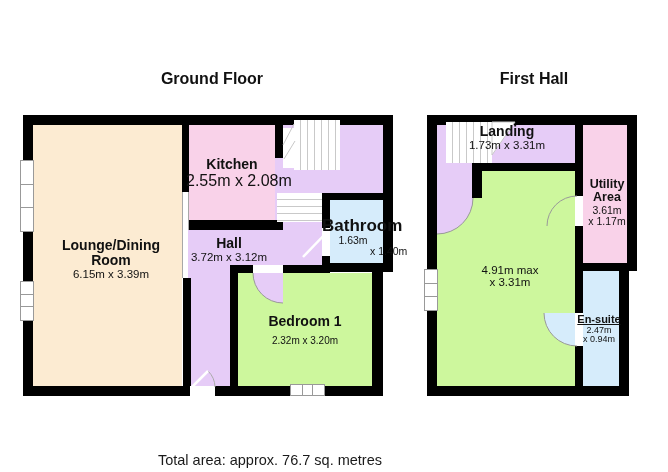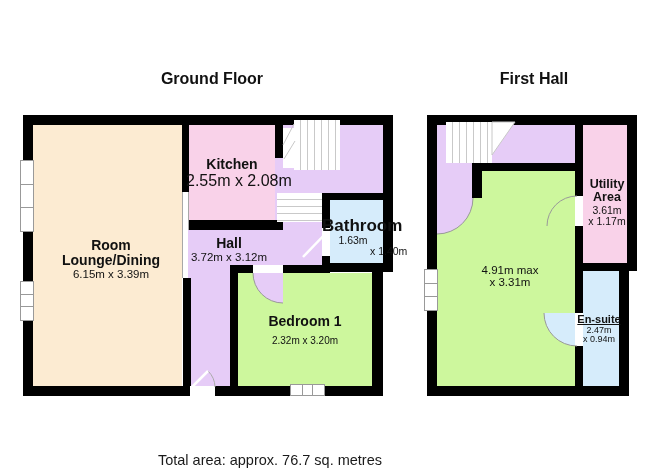--- a/index.html
+++ b/index.html
@@ -106,22 +106,22 @@
     <path d="M 329 230 L 303 257" stroke="#fff" stroke-width="2.5"></path>
     <path d="M 294 124 L 283 145" stroke="#c8c8c8" stroke-width="1"></path>
     <path d="M 295 141 L 284 159" stroke="#c8c8c8" stroke-width="1"></path>
     <polygon points="492,122 515,122 492,155" fill="#ffffff" stroke="#c8c8c8" stroke-width="1"></polygon>
     <path d="M 473 198 A 36 36 0 0 1 437 234" fill="none" stroke="#999" stroke-width="1"></path>
     <path d="M 577 196 A 30 30 0 0 0 547 226" fill="none" stroke="#999" stroke-width="1"></path>
     <path d="M 544 313 A 33 33 0 0 0 577 346" fill="none" stroke="#999" stroke-width="1"></path>
   </svg>
 
   <div class="label" style="left:36px;top:238px;width:150px;">
+    <div class="rname" style="font-size:14px;">Lounge/Dining</div>
     <div class="rname" style="font-size:14px;">Room</div>
-    <div class="rname" style="font-size:14px;">Lounge/Dining</div>
     <div style="font-size:11.5px;">6.15m x 3.39m</div>
   </div>
 
   <div class="label" style="left:186px;top:157px;width:92px;">
     <div class="rname" style="font-size:14px;">Kitchen</div>
     <div style="font-size:16px;">2.55m x 2.08m</div>
   </div>
 
   <div class="label" style="left:184px;top:236px;width:90px;">
     <div class="rname" style="font-size:14px;">Hall</div>
@@ -132,20 +132,24 @@
     <div class="rname" style="font-size:17px;">Bathroom</div>
     <div style="font-size:10.5px;">1.63m</div>
     <div style="font-size:10.5px;padding-left:48px;">x 1.40m</div>
   </div>
 
   <div class="label" style="left:240px;top:314px;width:130px;">
     <div class="rname" style="font-size:14px;">Bedroom 1</div>
     <div style="font-size:10px;margin-top:7px;">2.32m x 3.20m</div>
   </div>
 
+  <div class="label" style="left:447px;top:124px;width:120px;">
+    <div class="rname" style="font-size:14px;">Landing</div>
+    <div style="font-size:11.5px;">1.73m x 3.31m</div>
+  </div>
 
   <div class="label" style="left:578px;top:178px;width:58px;">
     <div class="rname" style="font-size:12.5px;">Utility</div>
     <div class="rname" style="font-size:12.5px;">Area</div>
     <div style="font-size:10.5px;">3.61m</div>
     <div style="font-size:10.5px;">x 1.17m</div>
   </div>
 
   <div class="label" style="left:445px;top:264px;width:130px;">
     <div style="font-size:11.5px;">4.91m max</div>

